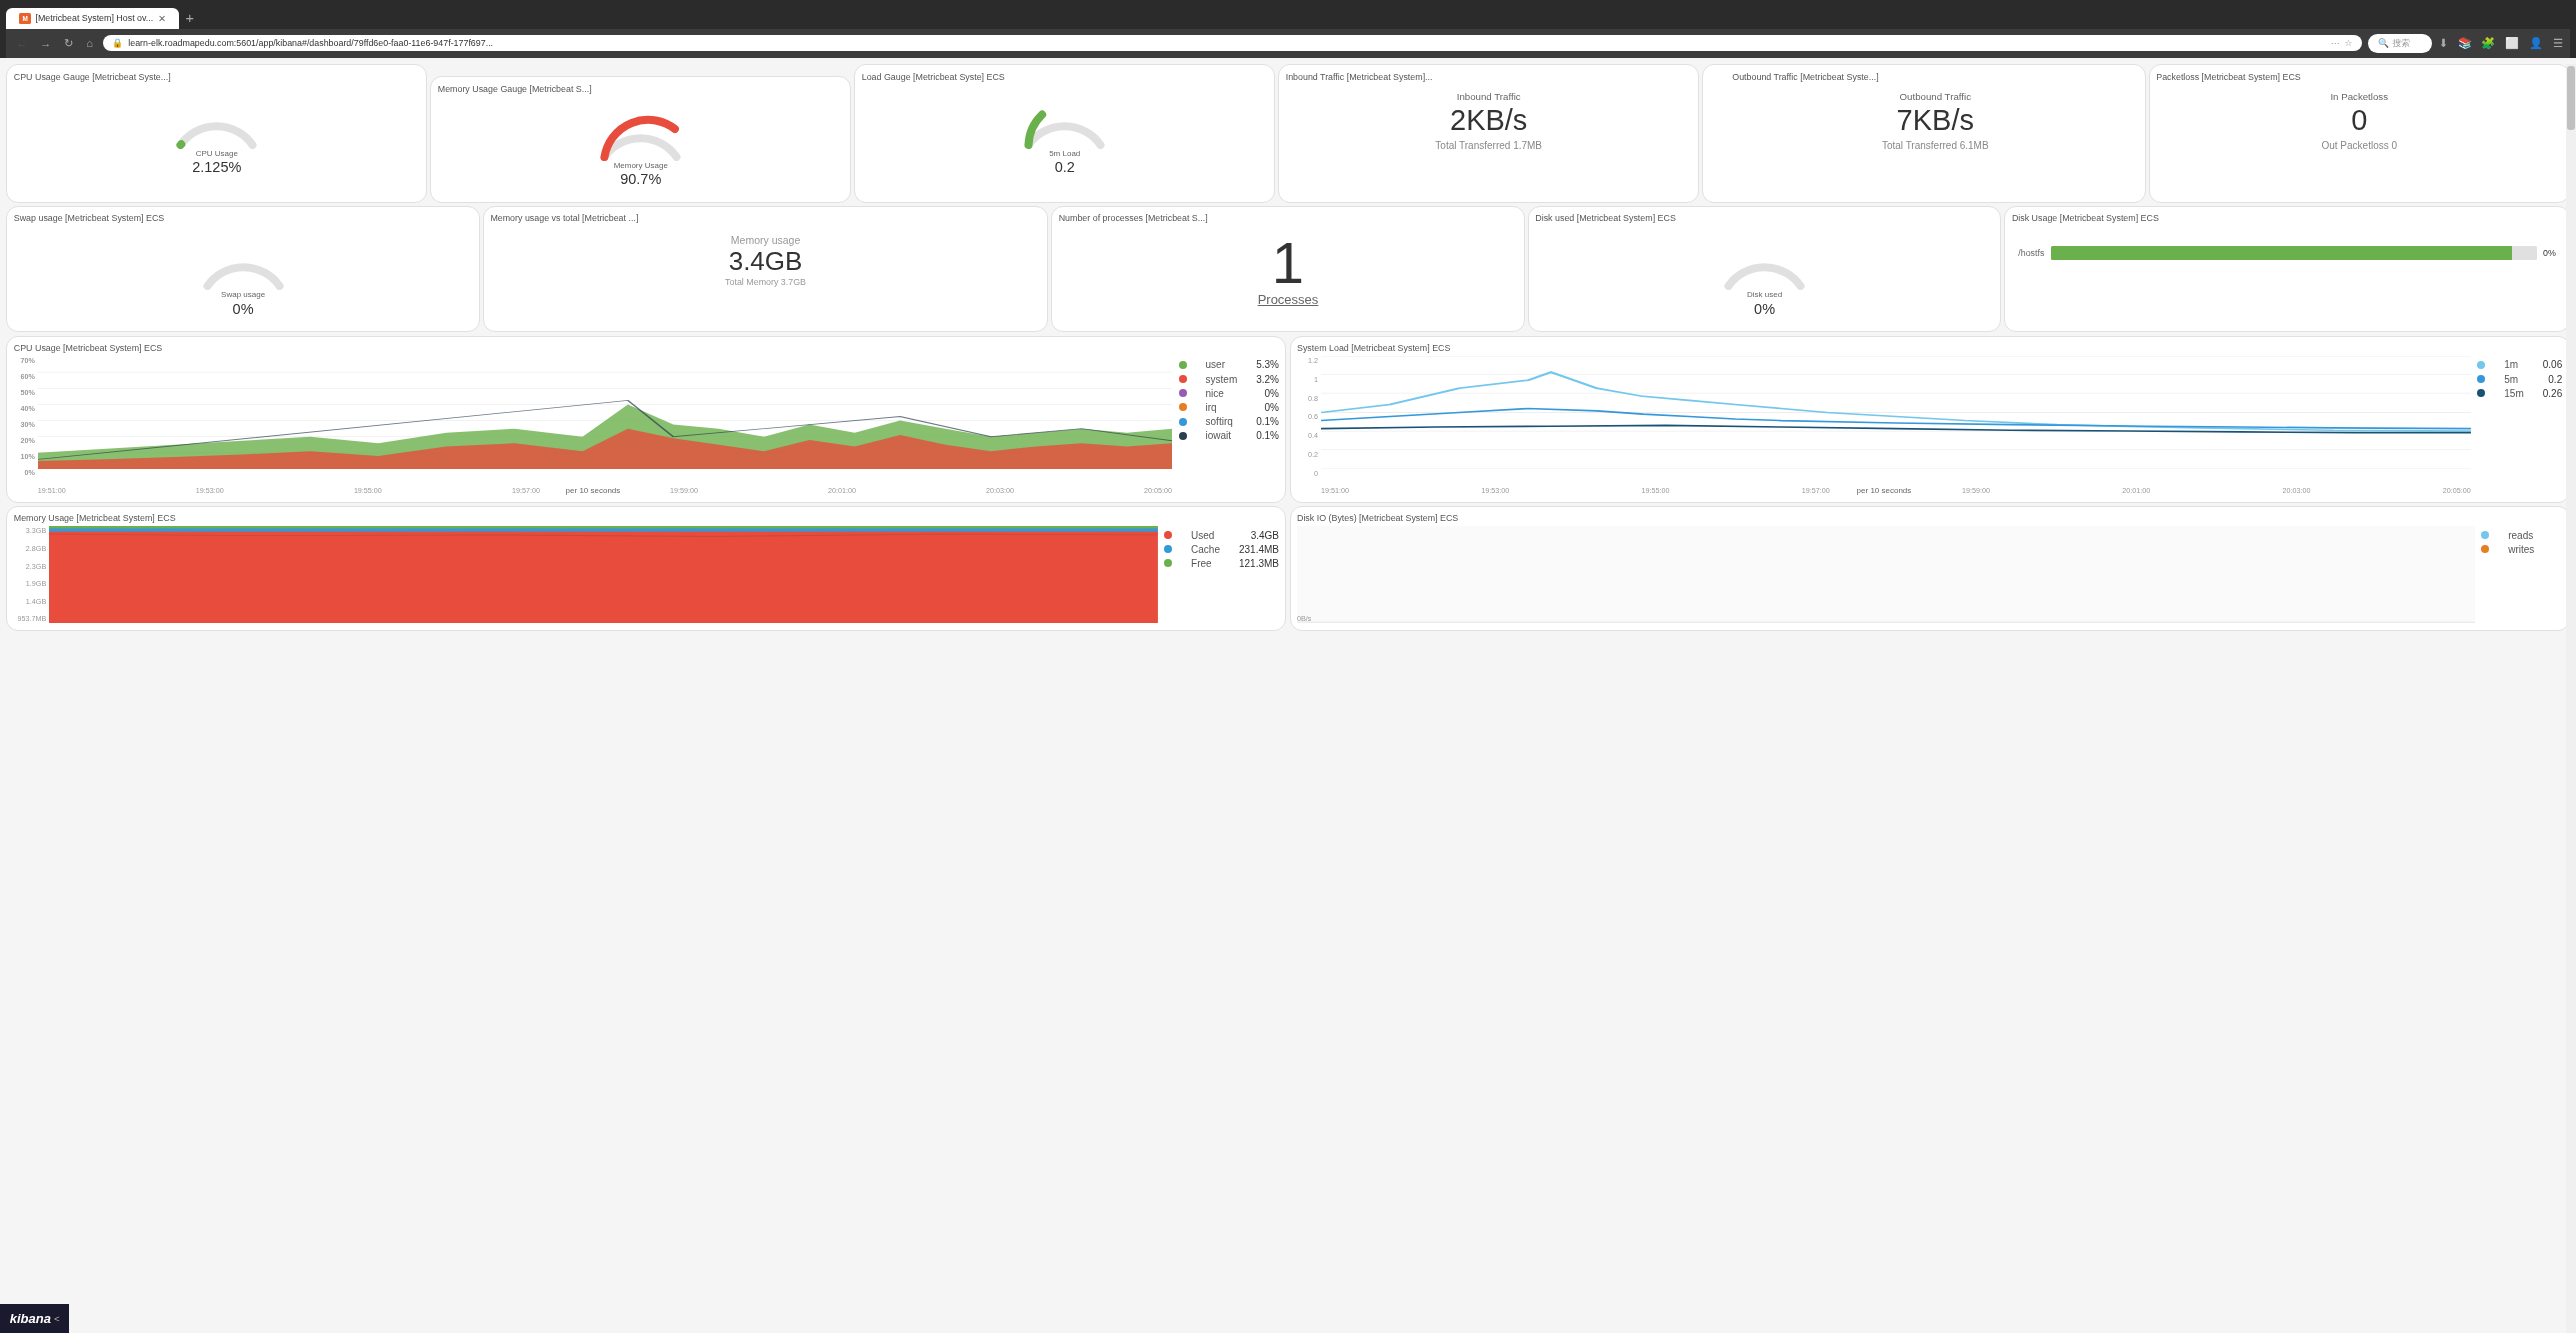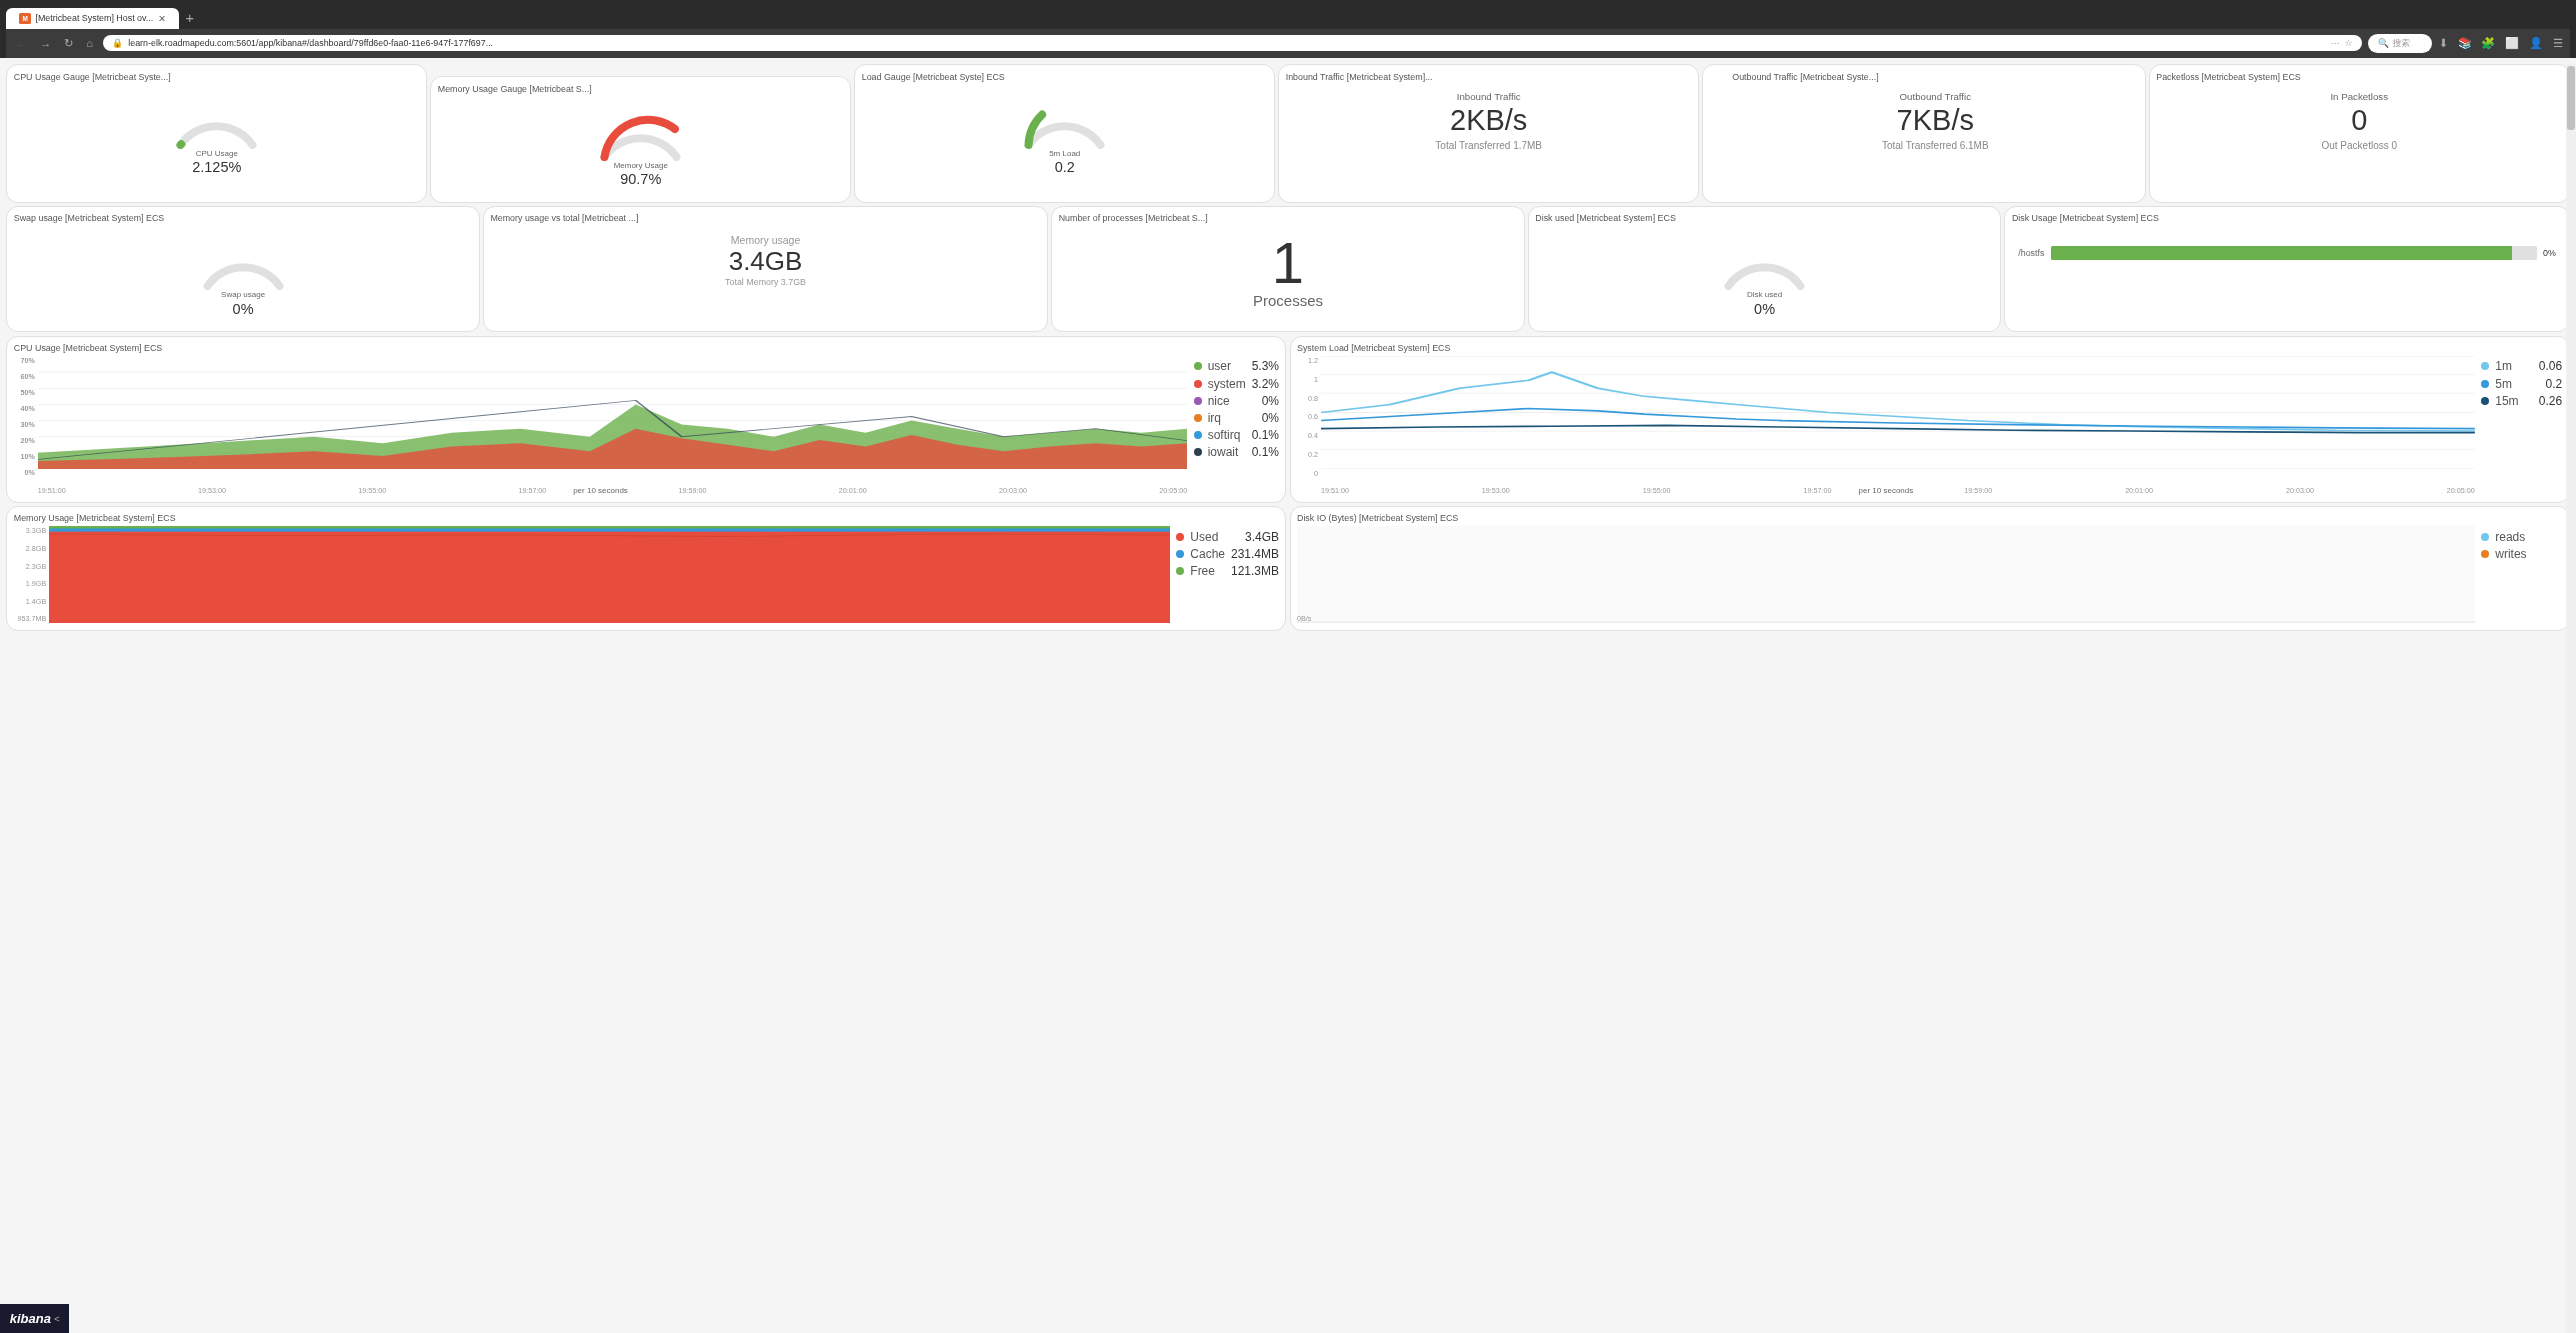--- a/index.html
+++ b/index.html
@@ -58,37 +58,37 @@
     
     
     .memvstotal-content { text-align: center; padding: 8px; }
     .memvstotal-label { font-size: 10.5px; color: #999; }
     .memvstotal-value { font-size: 26px; font-weight: 300; color: #333; }
     .memvstotal-sub { font-size: 8.9px; color: #999; }
     
     
     .processes-content { text-align: center; padding: 8px; }
     .processes-number { font-size: 58px; font-weight: 300; color: #333; line-height: 1; }
-    .processes-label { font-size: 15px; color: #666; }
+    .processes-label { font-size: 13px; color: #666; text-decoration: underline; }
     
     
     .diskusage-content { padding: 6.4px; }
     .diskusage-row { display: flex; align-items: center; gap: 6.4px; margin-top: 13px; }
     .diskusage-path { font-size: 8.9px; color: #666; white-space: nowrap; }
     .diskusage-bar-bg { flex: 1; height: 14.5px; background: #e0e0e0; border-radius: 1.6px; overflow: hidden; }
     .diskusage-bar-fill { height: 100%; background: #6ab04c; }
     .diskusage-pct { font-size: 8.9px; color: #333; white-space: nowrap; }
     
     
     .panel-cpu-chart { flex: 2; }
     .panel-sysload { flex: 2; }
     .chart-inner { display: flex; gap: 6.4px; }
     .chart-plot { flex: 1; position: relative; }
     .chart-legend { display: flex; flex-direction: column; gap: 3.2px; padding: 3.2px 0; min-width: 81px; }
-    .legend-item { display: flex; align-items: center; gap: 6px; font-size: 12px; }
+    .legend-item { display: flex; align-items: center; gap: 19px; font-size: 10px; }
     .legend-dot { width: 8px; height: 8px; border-radius: 50%; flex-shrink: 0; }
     .legend-label { color: #555; flex: 1; }
     .legend-value { color: #333; font-weight: 500; }
     
     
     .panel-memchart { flex: 2; }
     .panel-diskio { flex: 2; }
     
     
     .kibana-bar { position: fixed; bottom: 0; left: 0; height: 29px; background: #1a1a2e; display: flex; align-items: center; padding: 0 9.7px; gap: 3.2px; z-index: 100; }

